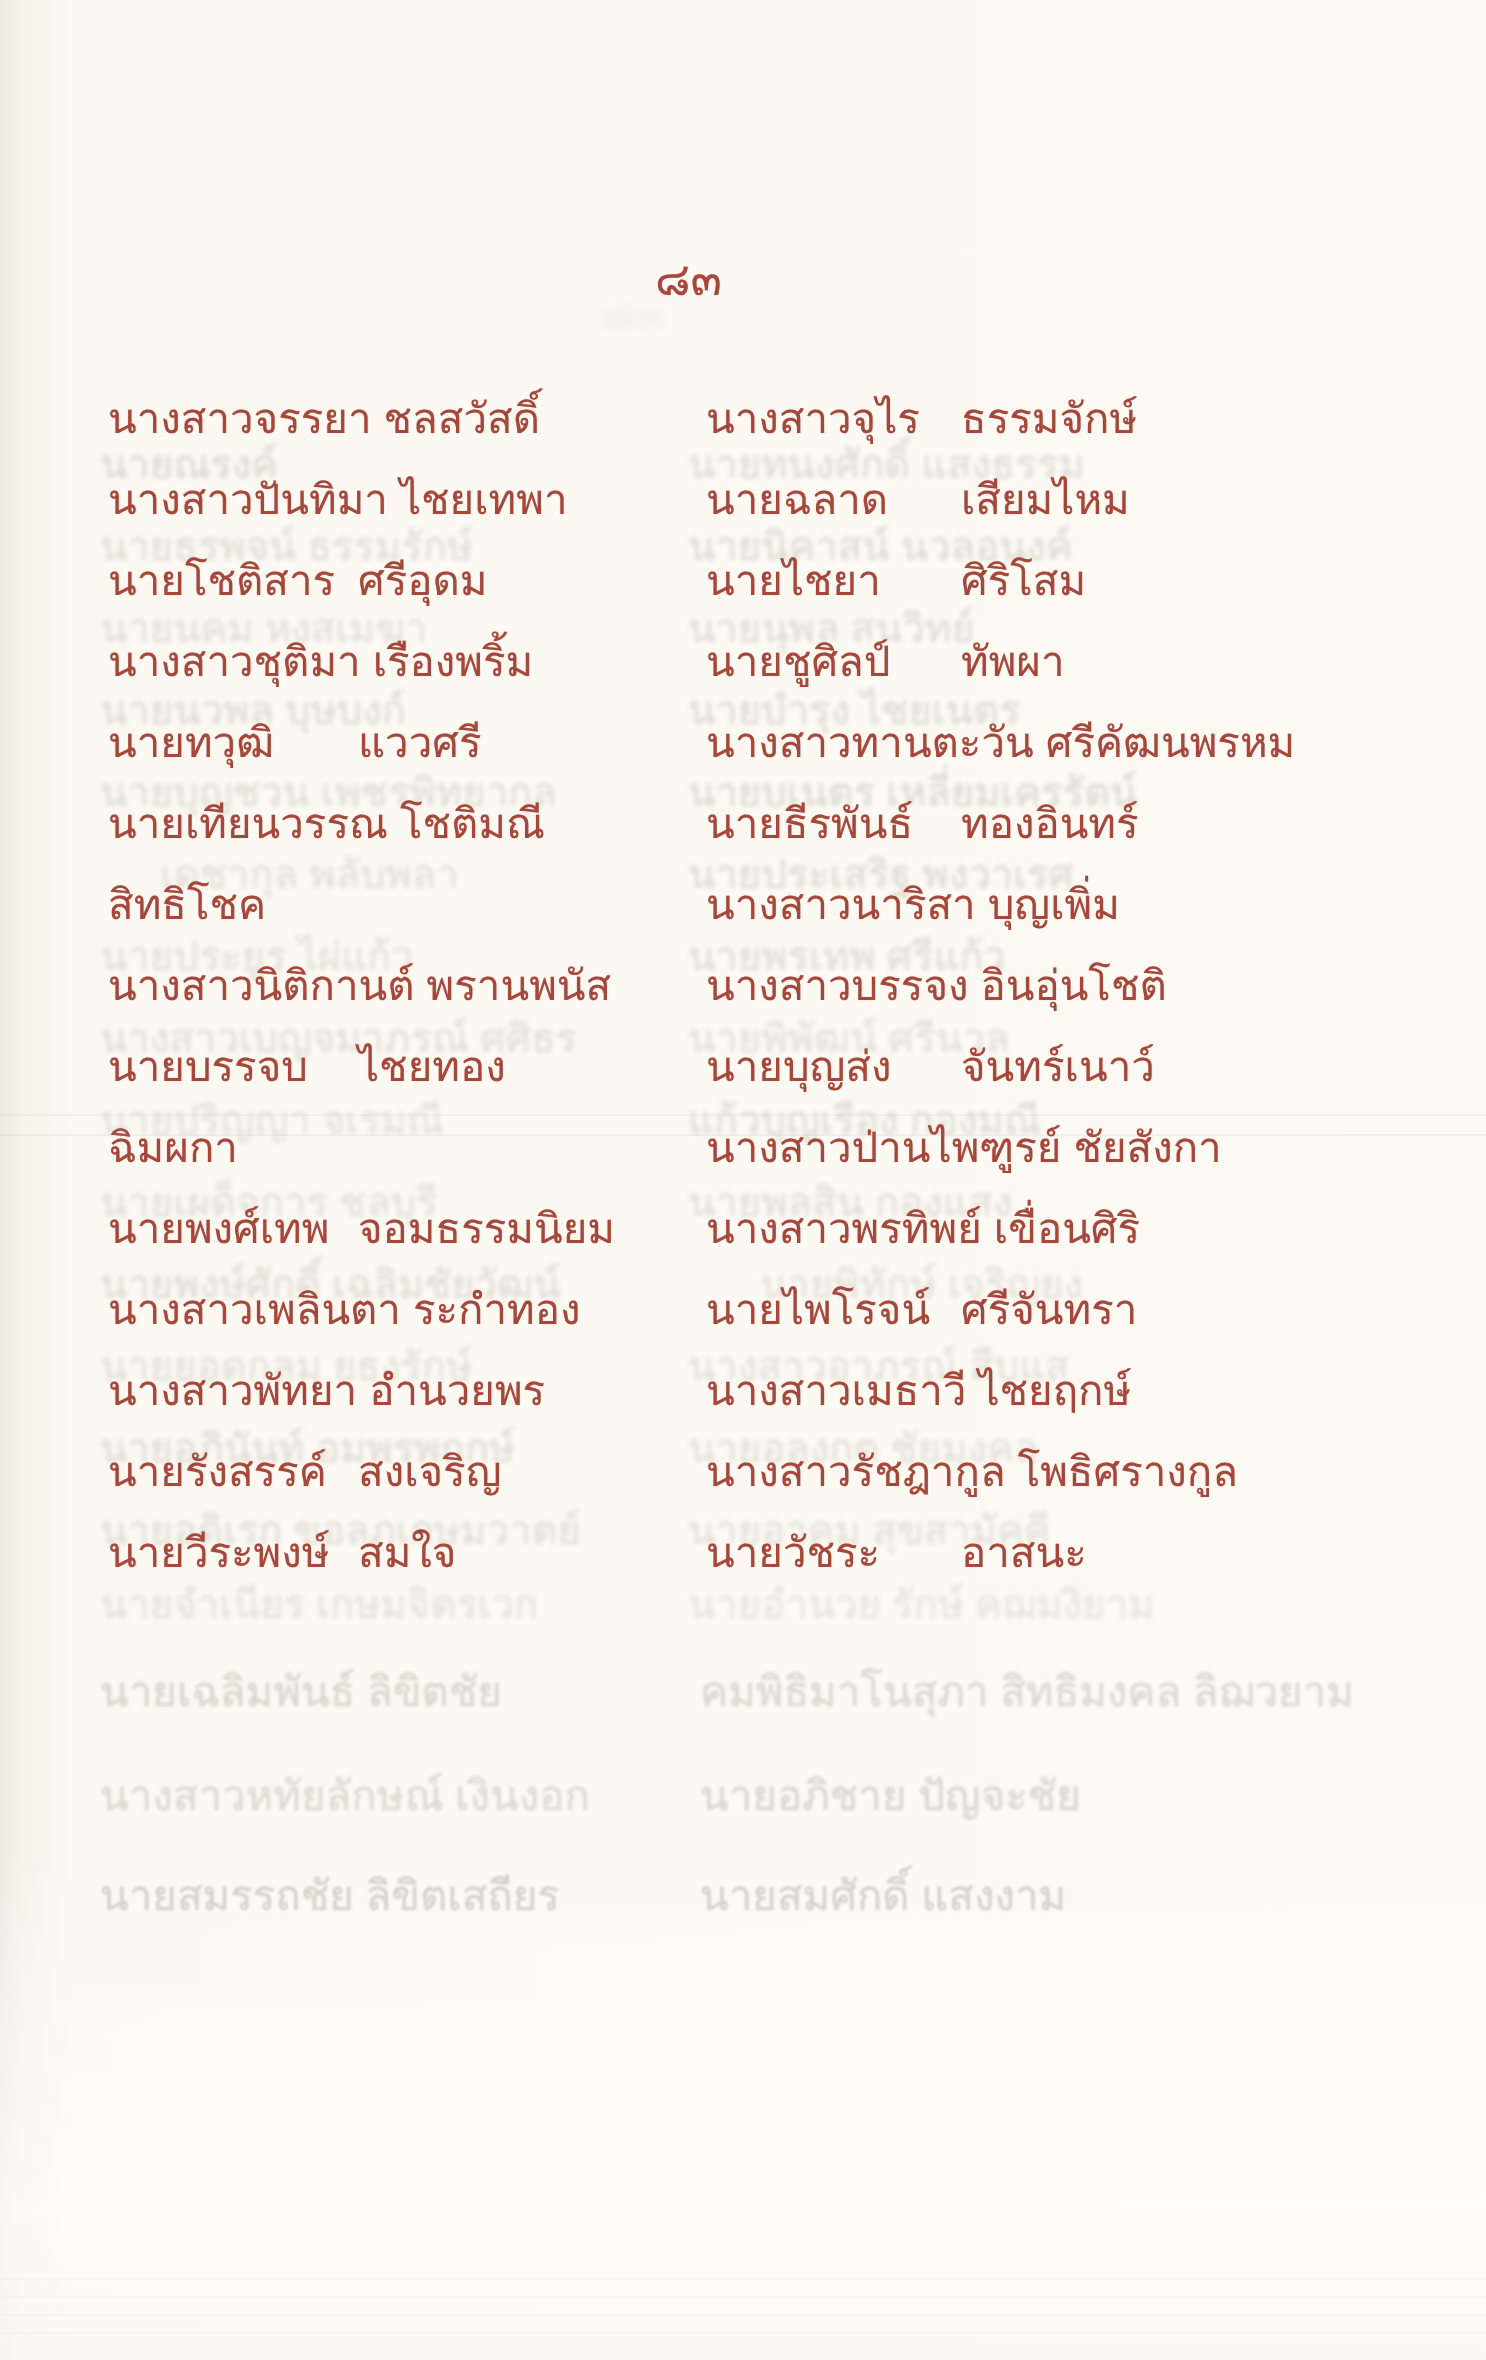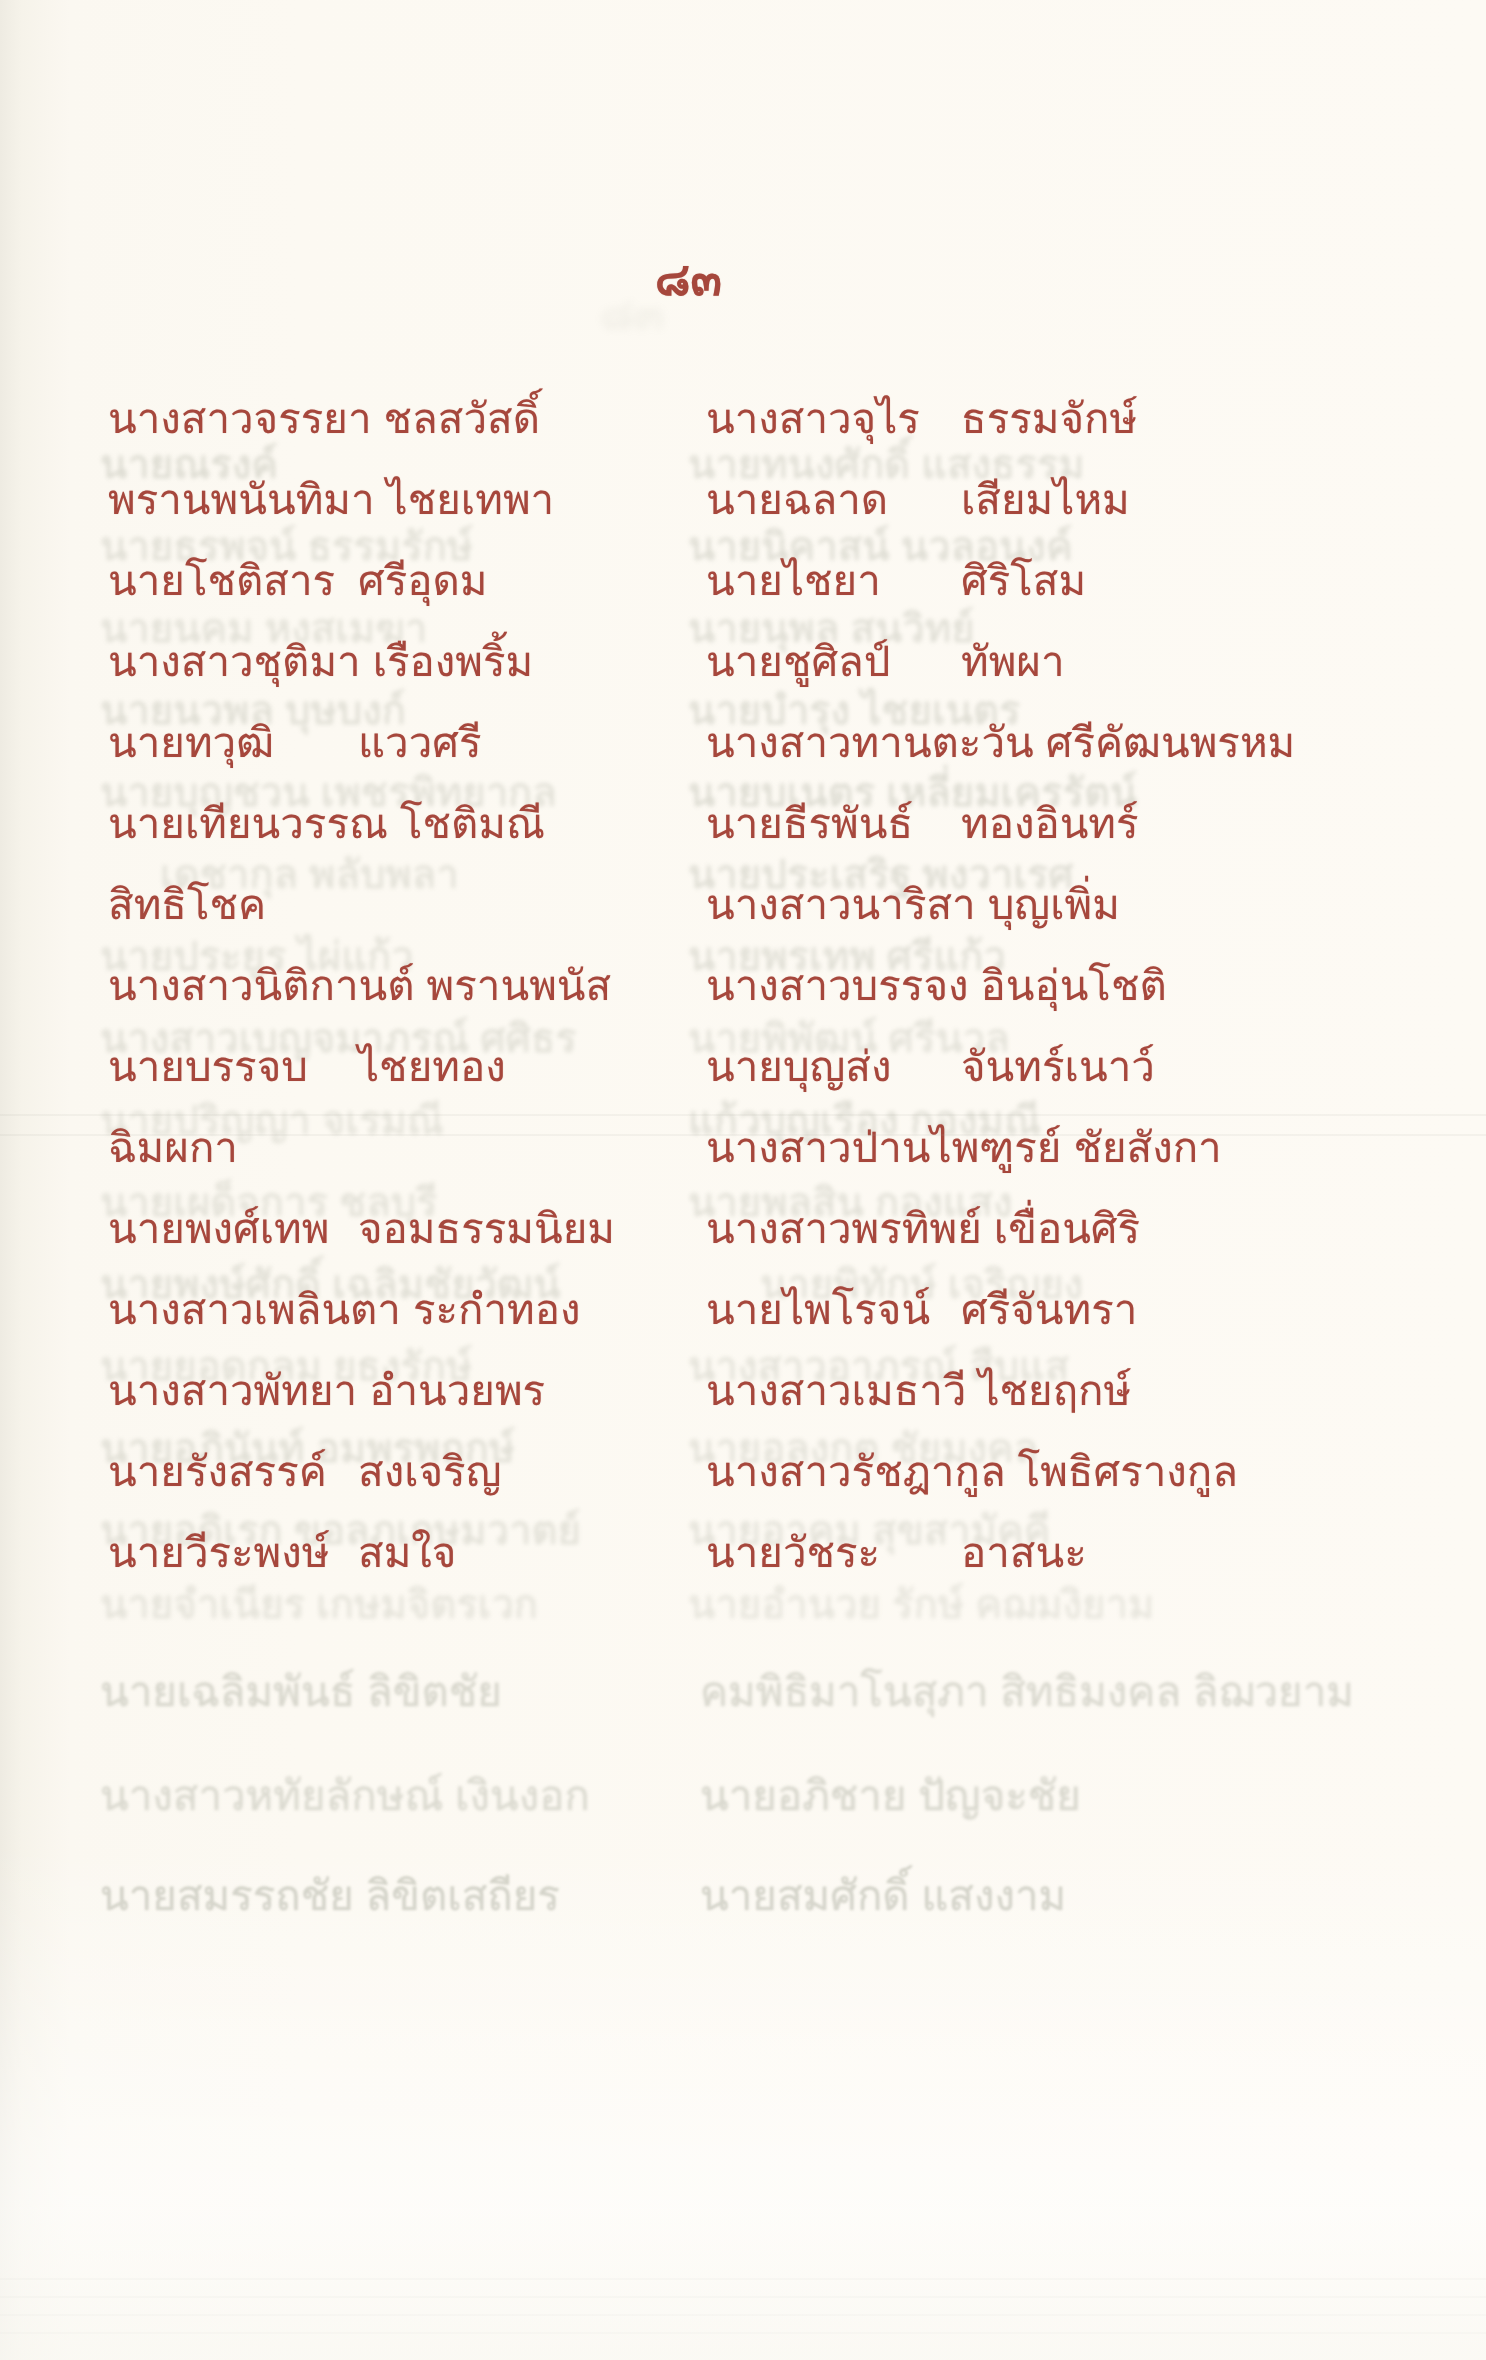--- a/index.html
+++ b/index.html
@@ -13,21 +13,21 @@
     background:
       linear-gradient(90deg, #eeebe2 0px, #f6f3ea 22px, #fbf8f1 70px, #fcf9f2 300px, #fdfaf4 1486px);
   }
   .page::after{ 
     content:"";position:absolute;left:0;right:0;bottom:0;height:520px;
     background:linear-gradient(180deg, rgba(255,255,255,0) 0%, rgba(255,255,255,.55) 70%, rgba(250,249,244,.7) 100%);
     pointer-events:none;
   }
   .page-number{
     position:absolute;top:242px;left:655px;
-    font-size:46px;font-weight:bold;color:#a6473c;
+    font-size:46px;font-weight:normal;color:#a6473c;
     text-shadow:0 0 1px rgba(166,71,60,.45);
   }
   .rows{
     position:absolute;top:378px;left:108px;right:30px;
     font-size:42px;color:#a6473c;
     text-shadow:0 0 1px rgba(166,71,60,.4);
   }
   .row{display:flex;height:81px;line-height:81px;white-space:nowrap;align-items:flex-end;}
   .group-left{width:592px;flex:none;display:flex;}
   .group-right{display:flex;}
@@ -100,21 +100,21 @@
       <span class="sn">ชลสวัสดิ์</span>
     </div>
     <div class="group-right">
       <span class="fn fn2">นางสาวจุไร</span>
       <span class="sn">ธรรมจักษ์</span>
     </div>
   </div>
 
   <div class="row">
     <div class="group-left">
-      <span class="fn">พรานพนันทิมา</span>
+      <span class="fn">นางสาวปันทิมา</span>
       <span class="sn">ไชยเทพา</span>
     </div>
     <div class="group-right">
       <span class="fn fn2">นายฉลาด</span>
       <span class="sn">เสียมไหม</span>
     </div>
   </div>
 
   <div class="row">
     <div class="group-left">

